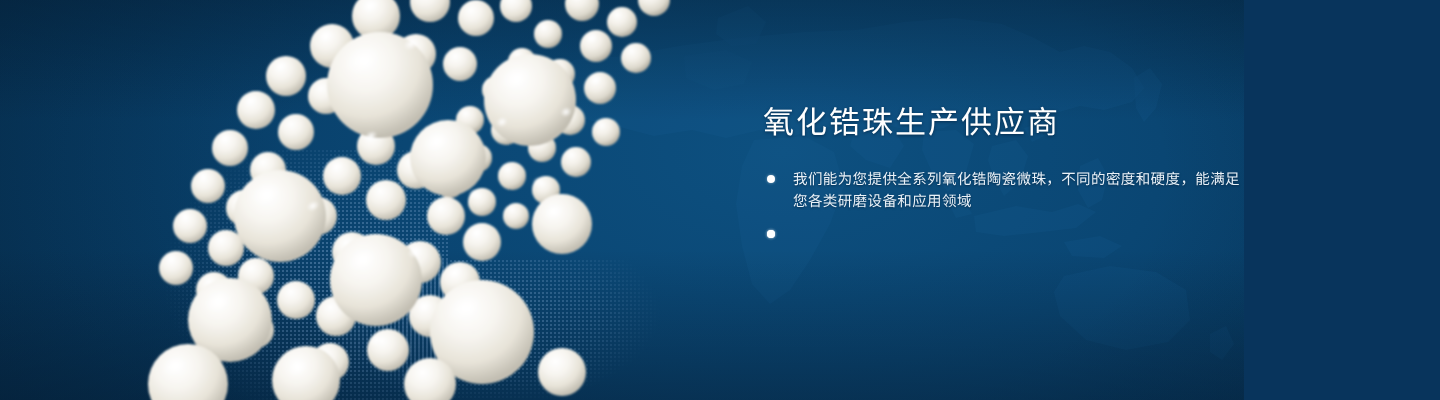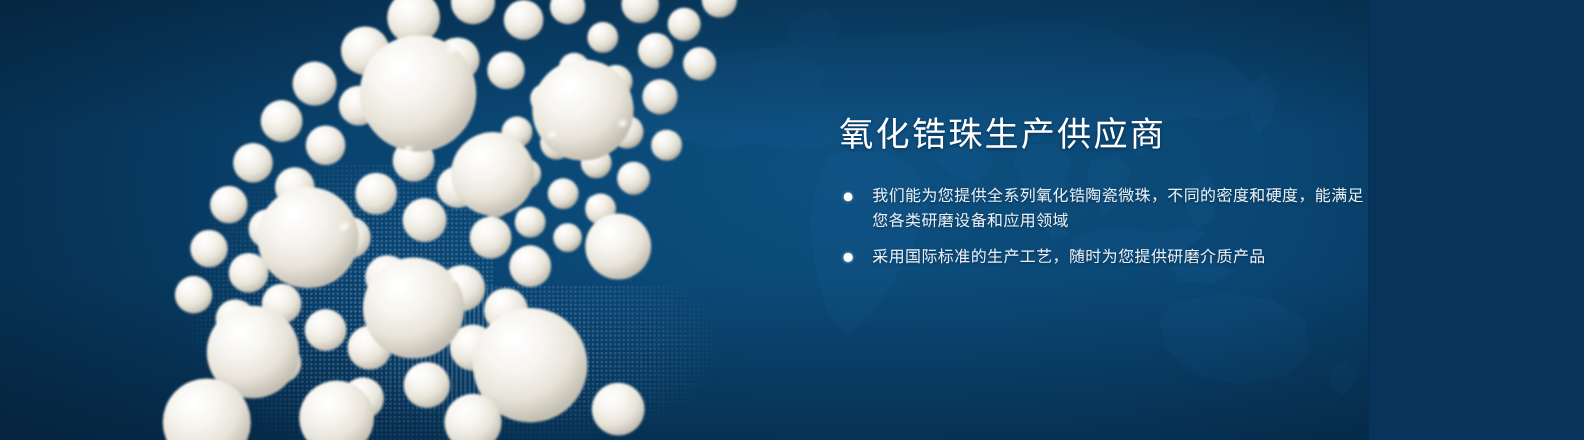--- a/index.html
+++ b/index.html
@@ -5,21 +5,21 @@
 <style>
   html,body{margin:0;padding:0;background:#08345c;}
   *{box-sizing:border-box;}
 
   .banner{
     position:relative;
     width:1244px;
     height:400px;
     overflow:hidden;
     font-family:"Liberation Sans","DejaVu Sans",sans-serif;
-    background:#0f172a;
+    background:#ec4899;
   }
 
   
   .bg-base{
     position:absolute; inset:0;
     background:
       radial-gradient(ellipse 900px 520px at 63% 38%, #0d5080 0%, #0a4673 42%, #083d66 70%, #073356 100%),
       linear-gradient(90deg,#0a4472 0%,#0b4876 45%,#0a4370 75%,#083a62 100%);
   }
   .bg-vignette{
@@ -320,18 +320,17 @@
     <ul class="bullets">
       <li class="bullet">
         <span class="dot"></span>
         <span>我们能为您提供全系列氧化锆陶瓷微珠，不同的密度和硬度，能满足您各类研磨设备和应用领域</span>
       </li>
       <li class="bullet">
         <span class="dot"></span>
       </li>
       <li class="bullet">
         <span class="dot"></span>
-        <span>采用国际标准的生产工艺，随时为您提供研磨介质产品</span>
       </li>
     </ul>
   </div>
 
 </div>
 
 </body></html>

